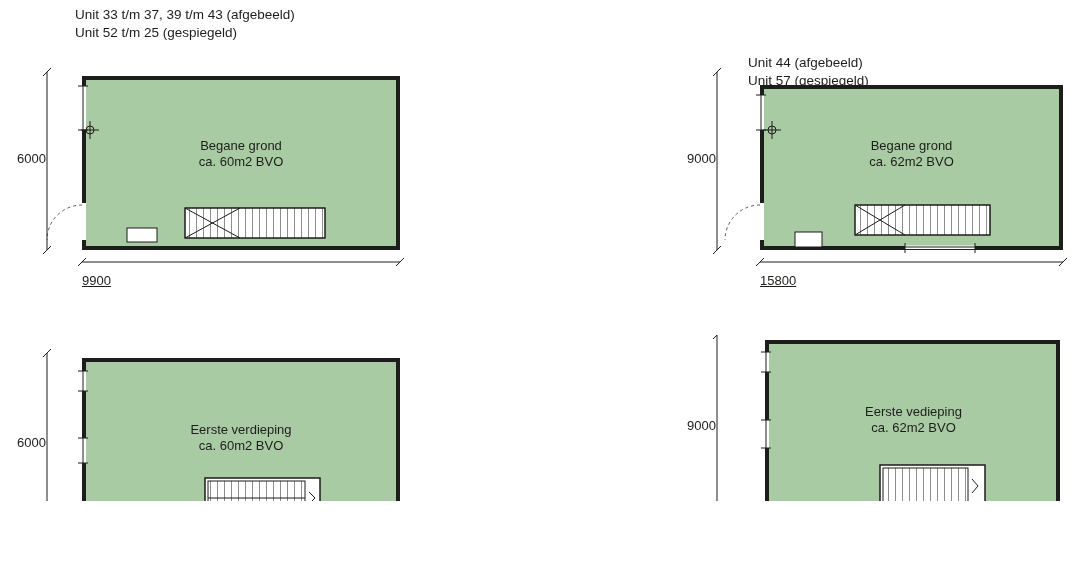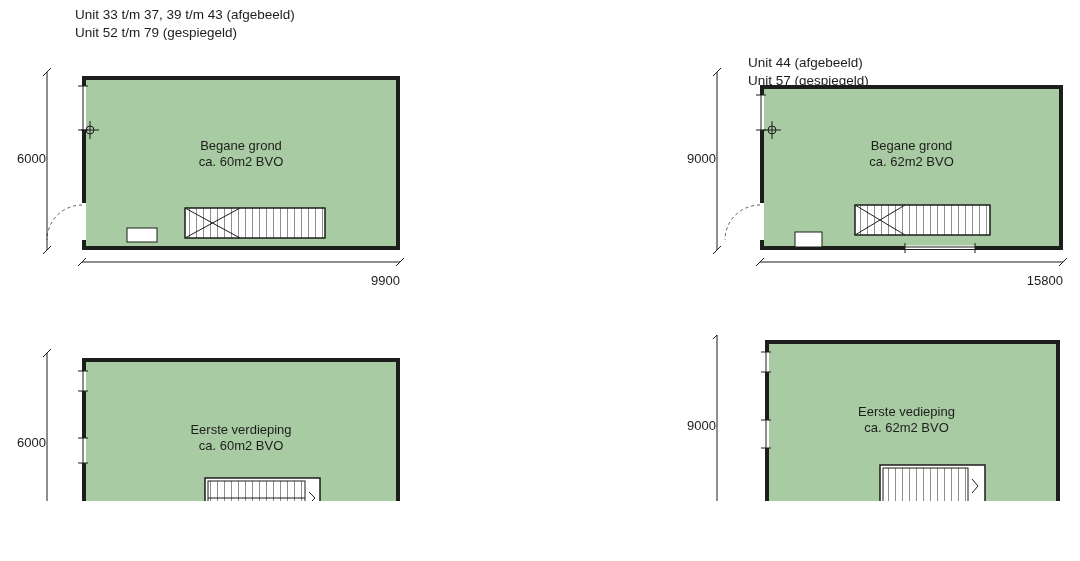--- a/index.html
+++ b/index.html
@@ -32,30 +32,30 @@
     text-align:center;
     font-size:13px;
     line-height:16px;
   }
   .dim-label {
     position:absolute;
     font-size:13px;
     line-height:14px;
   }
   .dim-label.v { text-align:right;margin-left:8px; }
-  .dim-label.h { text-align:right; }
+  .dim-label.h { text-align:left;text-decoration:underline; }
 </style>
 </head>
 <body>
 
 <div class="canvas">
 
   <div class="hdr" style="left:75px; top:6px;">
     <div>Unit 33 t/m 37, 39 t/m 43 (afgebeeld)</div>
-    <div>Unit 52 t/m 79 (gespiegeld)</div>
+    <div>Unit 52 t/m 25 (gespiegeld)</div>
   </div>
   <div class="hdr" style="left:748px; top:24px;margin-top:30px;">
     <div>Unit 44 (afgebeeld)</div>
     <div>Unit 57 (gespiegeld)</div>
   </div>
 
   <div class="plan-group" style="left:0; top:66px; width:430px; height:240px;">
     <div class="plan-rect" style="left:82px; top:10px; width:318px; height:174px;"></div>
     <svg width="430" height="240" viewBox="0 0 430 240">
       <defs>
@@ -234,21 +234,21 @@
         <line x1="67" y1="0" x2="67" y2="183" stroke="#1d1d1b"></line>
         <line x1="63" y1="4" x2="71" y2="-4" stroke="#1d1d1b"></line>
         <line x1="63" y1="187" x2="71" y2="179" stroke="#1d1d1b"></line>
       </g>
       <g>
         <line x1="115" y1="195" x2="410" y2="195" stroke="#1d1d1b"></line>
         <line x1="111" y1="199" x2="119" y2="191" stroke="#1d1d1b"></line>
         <line x1="406" y1="199" x2="414" y2="191" stroke="#1d1d1b"></line>
       </g>
     </svg>
-    <div class="plan-title" style="left:109px; top:69px; width:295px;">
+    <div class="plan-title" style="left:116px; top:69px; width:295px;">
       <div>Eerste vedieping</div>
       <div>ca. 62m2 BVO</div>
     </div>
     <div class="dim-label v" style="left:8px; top:84px; width:50px;">9000</div>
     <div class="dim-label h" style="left:115px; top:206px; width:295px;">15800</div>
   </div>
 
 </div>
 
 </body></html>

